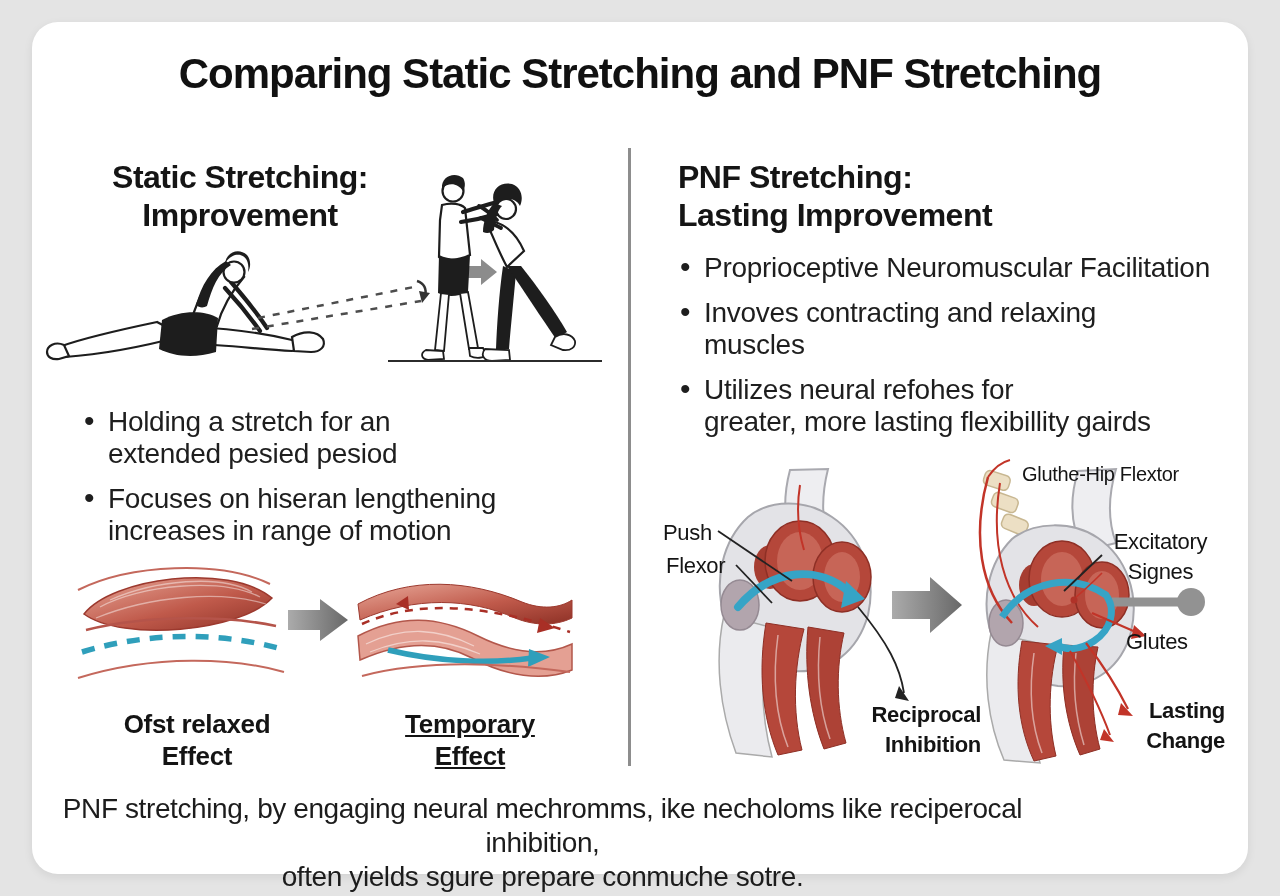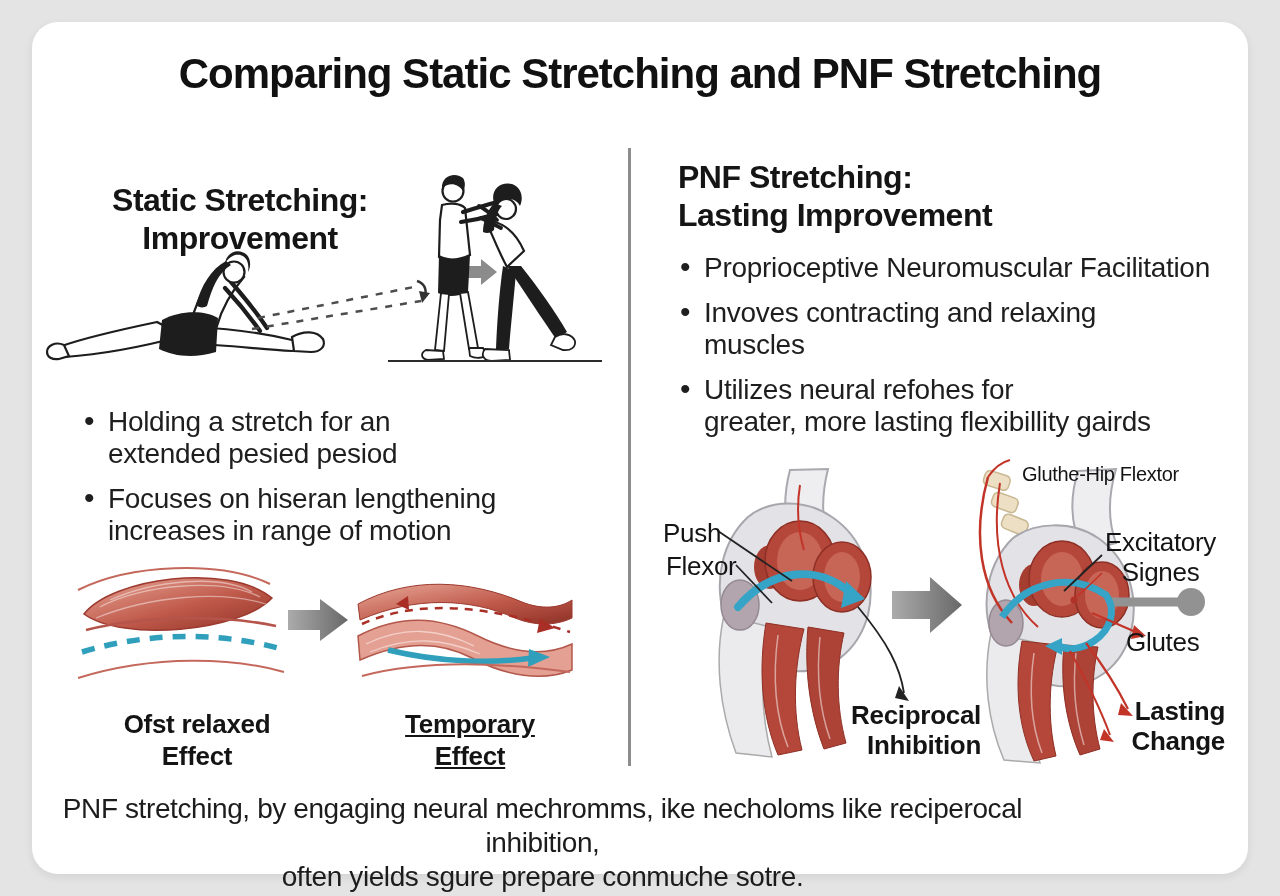--- a/index.html
+++ b/index.html
@@ -15,40 +15,40 @@
   }
   .title{
     left:0;top:50px;width:1280px;text-align:center;
     font-size:42px;font-weight:700;letter-spacing:-1px;color:#111;
   }
   .divider{left:628px;top:148px;width:3px;height:618px;background:#8d8d8d;}
   .col-heading{
     font-size:32px;font-weight:700;line-height:38px;letter-spacing:-0.5px;
     white-space:pre-line;color:#151515;
   }
-  #left-heading{left:58px;top:158px;width:364px;text-align:center;margin-top:23px;}
+  #left-heading{left:58px;top:158px;width:364px;text-align:center;}
   #right-heading{left:678px;top:158px;width:480px;text-align:left;}
   .bullets{list-style:none;margin:0;padding:0;font-size:28px;line-height:32px;letter-spacing:-0.3px;color:#1e1e1e;}
   .bullets li{position:relative;padding-left:26px;margin-bottom:13px;white-space:pre-line;}
   .bullets li::before{content:"\2022";position:absolute;left:2px;top:-1px;font-size:30px;}
   #left-bullets{left:82px;top:384px;width:515px;margin-top:22px;}
   #right-bullets{left:678px;top:252px;width:550px;}
   .muscle-label{
     font-size:26px;font-weight:700;line-height:32px;text-align:center;
     white-space:pre-line;letter-spacing:-0.3px;color:#141414;
   }
   #muscle-label-before{left:92px;top:708px;width:210px;}
   #muscle-label-after{left:365px;top:708px;width:210px;text-decoration:underline;}
   .caption{
     left:32px;top:792px;width:1021px;text-align:center;
     font-size:28px;line-height:34px;letter-spacing:-0.4px;color:#1c1c1c;white-space:pre-line;
   }
   #pnf-diagram{left:650px;top:455px;width:580px;height:315px;}
   #pnf-diagram svg{position:absolute;left:0;top:0;}
-  .dlabel{position:absolute;font-size:26px;line-height:30px;letter-spacing:-0.3px;white-space:pre-line;color:#141414;}
+  .dlabel{position:absolute;font-size:22px;line-height:30px;letter-spacing:-0.3px;white-space:pre-line;color:#141414;}
   .dlabel.bold{font-weight:700;text-align:right;}
   #dlabel-title{left:372px;top:6px;width:175px;font-size:20px;font-weight:400;text-align:left;line-height:26px;}
   #dlabel-push{left:13px;top:63px;}
   #dlabel-flexor{left:16px;top:96px;}
   #dlabel-reciprocal{left:166px;top:245px;width:165px;}
   #dlabel-excitatory{left:448px;top:72px;width:125px;text-align:center;}
   #dlabel-glutes{left:476px;top:172px;}
   #dlabel-lasting{left:440px;top:241px;width:135px;}
 </style>
 </head>

